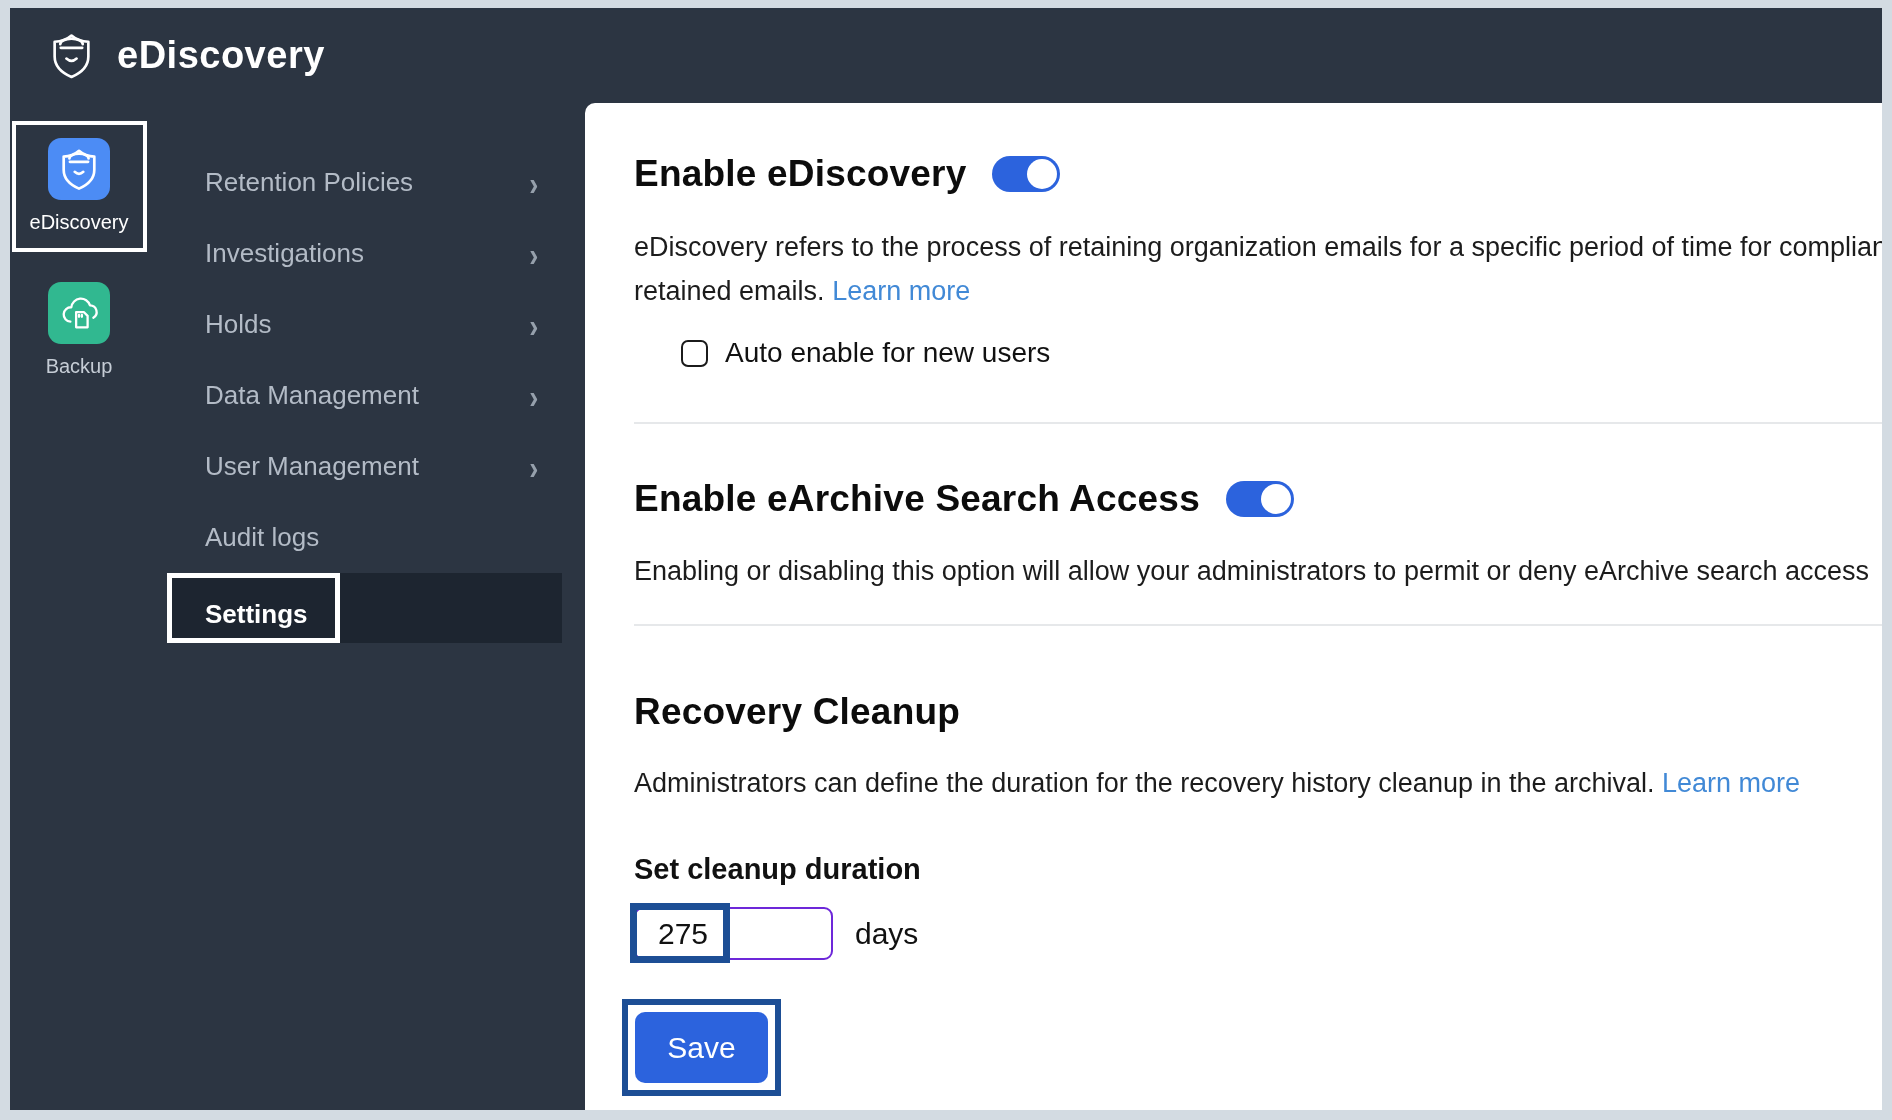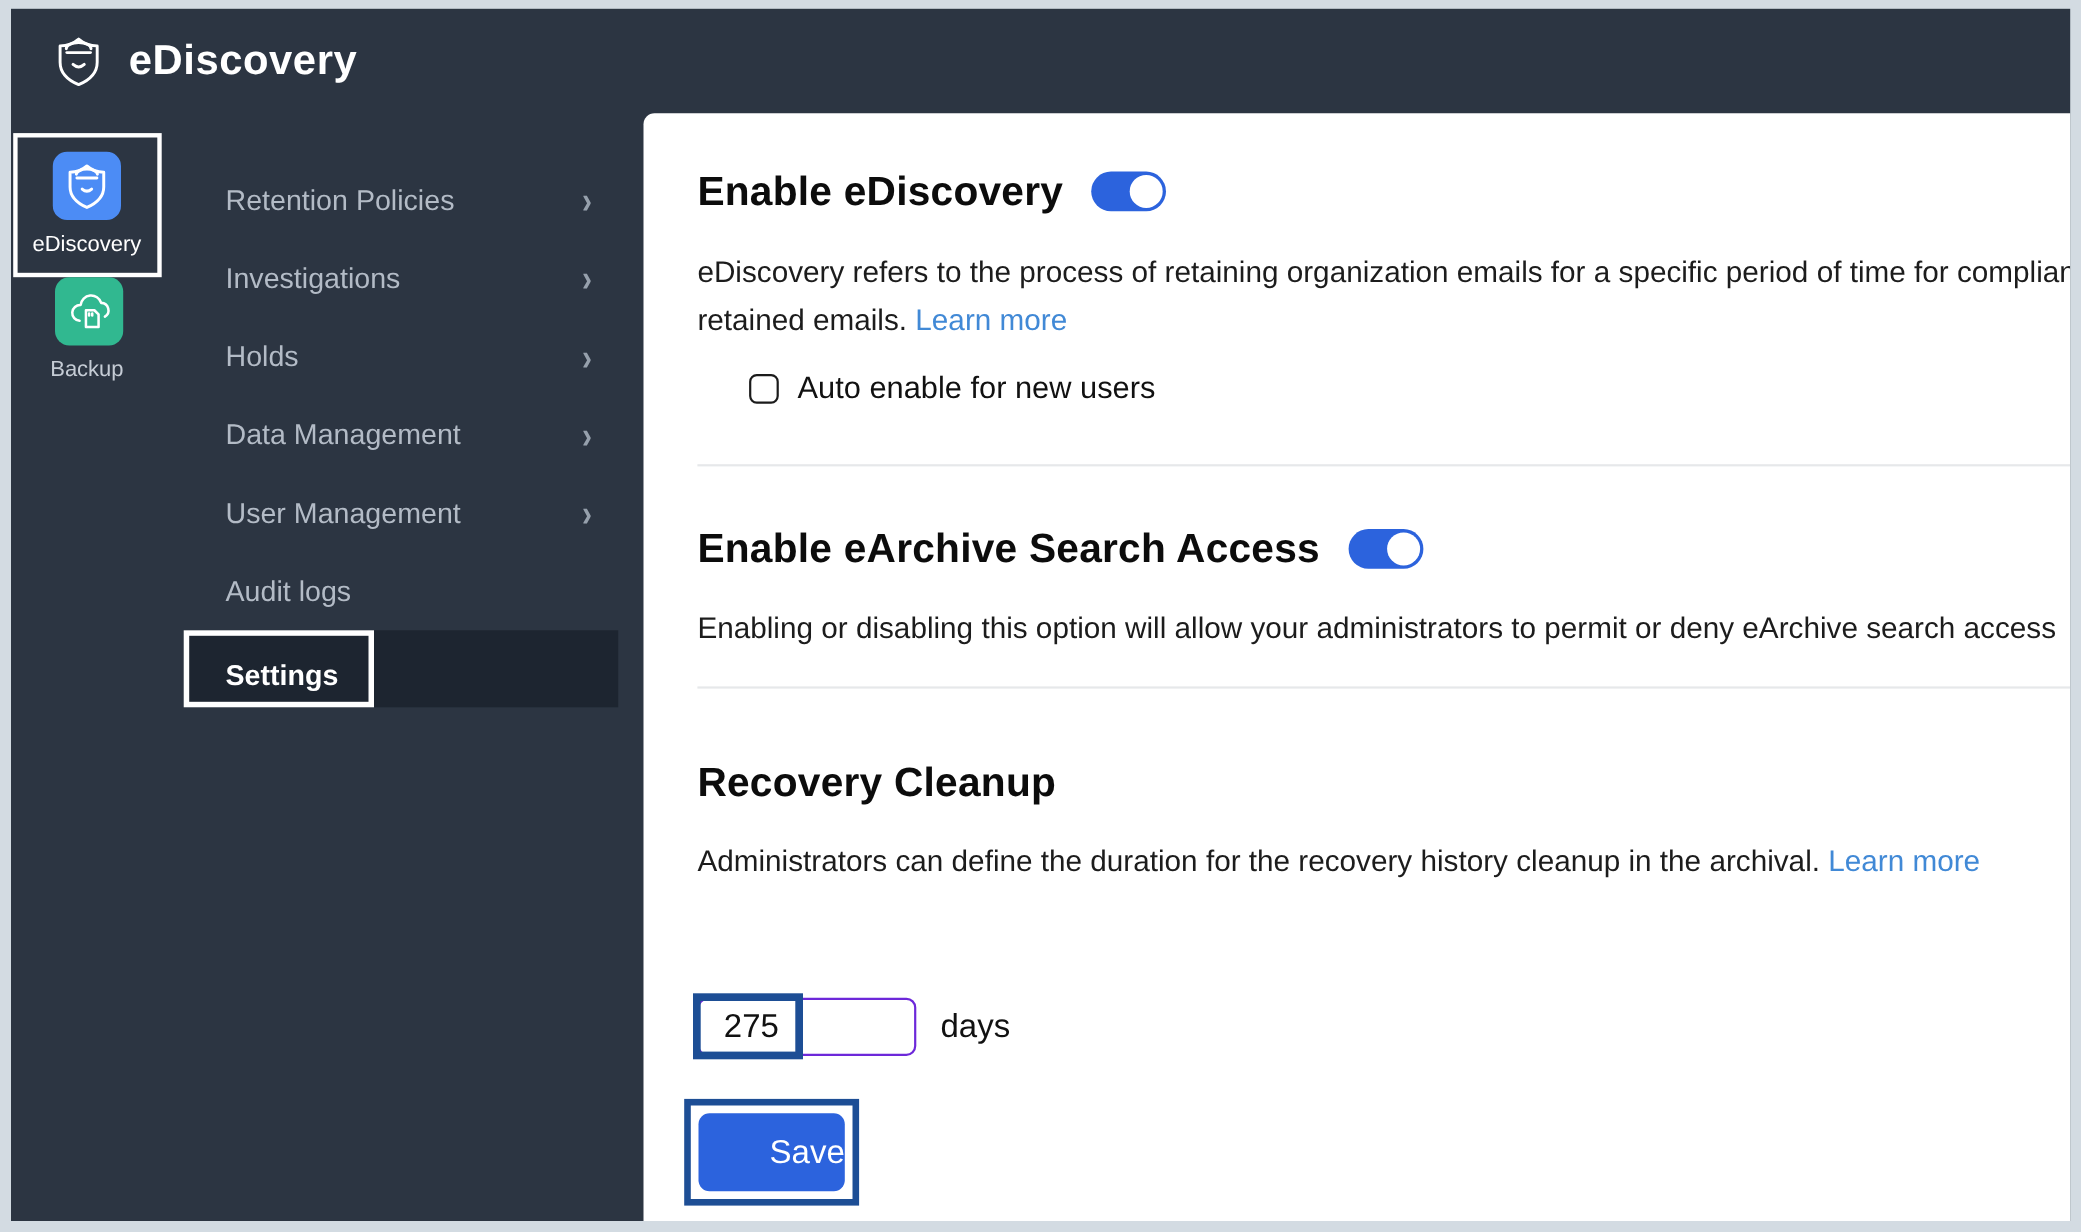--- a/index.html
+++ b/index.html
@@ -23,21 +23,21 @@
   .body{flex:1;display:flex;min-height:0;}
   
   .rail{width:138px;flex:0 0 auto;padding-top:18px;display:flex;flex-direction:column;align-items:center;}
   .rail-item{display:flex;flex-direction:column;align-items:center;}
   .rail-item.annotated{border:4px solid #fff;width:135px;padding:13px 0 14px;}
   .tile{width:62px;height:62px;border-radius:13px;display:flex;align-items:center;justify-content:center;}
   .tile.blue{background:var(--icon-blue);}
   .tile.green{background:var(--icon-green);}
   .rail-label{margin-top:11px;font-size:20px;color:#fff;}
   .rail-label.dim{color:#c5ccd5;}
-  .rail-item.backup{align-items:flex-end;}
+  .rail-item.backup{margin-top:30px;}
   
   .menu{width:437px;flex:0 0 auto;padding-top:44px;display:flex;flex-direction:column;}
   .menu-item{height:71px;display:flex;align-items:center;padding:0 46px 0 57px;
              color:var(--menu-text);font-size:26px;cursor:pointer;}
   .menu-item .chev{margin-left:auto;font-size:34px;line-height:0;color:#96a0ac;
                    transform:scaleX(.8);font-weight:600;}
   .menu-item.active{background:var(--active-row);margin-left:19px;width:395px;height:70px;
                     padding:12px 0 0 38px;color:#fff;font-weight:700;position:relative;}
   .settings-annotation{position:absolute;left:0;top:0;width:173px;height:70px;
                        border:5px solid #fff;pointer-events:none;}
@@ -55,21 +55,21 @@
   .checkbox-row label{font-size:28px;color:#111;}
   .divider{position:absolute;left:49px;right:0;height:2px;background:var(--divider);}
   .field-label{position:absolute;left:49px;font-size:29px;font-weight:700;color:#111;}
   .input-row{position:absolute;left:49px;display:flex;align-items:center;}
   .duration-input{width:199px;height:53px;border:2px solid #6d28d9;border-radius:9px;
                   font-size:30px;color:#111;padding-left:22px;outline:none;
                   font-family:"Liberation Sans","DejaVu Sans",sans-serif;}
   .unit{font-size:30px;color:#111;margin-left:22px;}
   .save-btn{position:absolute;left:50px;top:909px;width:133px;height:71px;background:var(--accent);
             border:none;border-radius:10px;color:#fff;font-size:30px;cursor:pointer;
-            font-family:"Liberation Sans","DejaVu Sans",sans-serif;text-align:right;}
+            font-family:"Liberation Sans","DejaVu Sans",sans-serif;}
   .ann{position:absolute;pointer-events:none;}
   .ann-input{left:45px;top:800px;width:100px;height:60px;border:7px solid var(--annotation-dark);}
   .ann-save{left:37px;top:896px;width:159px;height:97px;border:6px solid var(--annotation-dark);}
   svg{display:block;}
 </style>
 </head>
 <body>
 
 <div class="app">
 
@@ -171,20 +171,21 @@
       </div>
       <div class="divider" style="top:521px;"></div>
 
       <div class="sec-head" style="top:588px;">
         <h1>Recovery Cleanup</h1>
       </div>
       <div class="desc" style="top:658px;">
         <span>Administrators can define the duration for the recovery history cleanup in the archival.</span>
         <span class="link">Learn more</span>
       </div>
+      <div class="field-label" style="top:750px;">Set cleanup duration</div>
       <div class="input-row" style="top:804px;">
         <input class="duration-input" type="text" value="275" style="">
         <span class="unit">days</span>
       </div>
       <button class="save-btn">Save</button>
 
       <span class="ann ann-input"></span>
       <span class="ann ann-save"></span>
     </div>
   </div>

